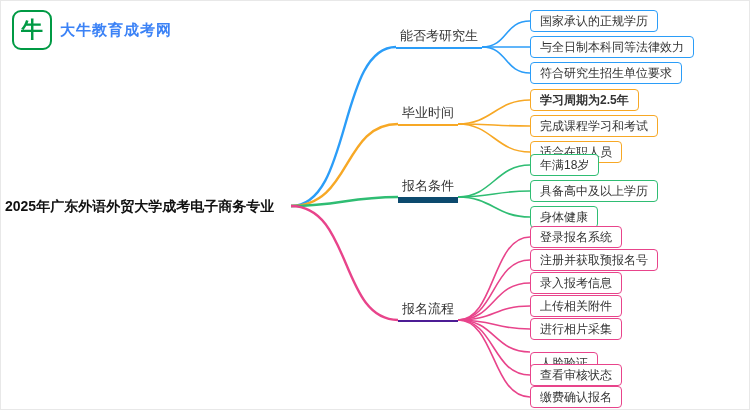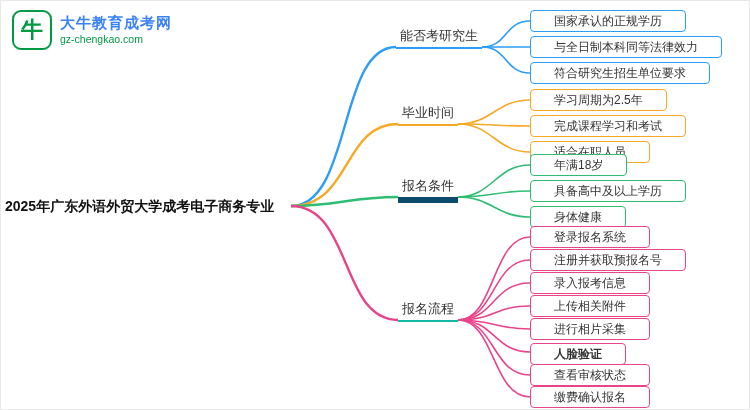--- a/index.html
+++ b/index.html
@@ -31,27 +31,27 @@
   }
 
   
   .branch{
     position:absolute;font-size:13px;color:#333;white-space:nowrap;
     padding:0 4px 3px 4px;line-height:16px;
   }
   .branch.b0{border-bottom:2px solid #2b9df8;}
   .branch.b1{border-bottom:2px solid #f7a825;}
   .branch.b2{border-bottom:6px solid #0c4a6e;}
-  .branch.b3{border-bottom:2px solid #14b8a6;}
+  .branch.b3{border-bottom:2px solid #4c1d95;}
 
   
   .child{
     position:absolute;left:530px;
     font-size:12px;color:#333;white-space:nowrap;
-    padding:2px 23px;border-radius:4px;background:#fff;
+    padding:2px 9px;border-radius:4px;background:#fff;
     line-height:16px;box-sizing:border-box;
   }
   .child.b0{border:1px solid #2b9df8;}
   .child.b1{border:1px solid #f7a825;}
   .child.b2{border:1px solid #2fbd73;}
   .child.b3{border:1px solid #e8448b;}
 </style>
 </head>
 <body>
 
@@ -81,45 +81,44 @@
   <path d="M458,320 C495,320 494,329 530,329" stroke="#e8448b" stroke-width="1.6"></path>
   <path d="M458,320 C495,320 494,352 530,352" stroke="#e8448b" stroke-width="1.6"></path>
   <path d="M458,320 C495,320 492,375 530,375" stroke="#e8448b" stroke-width="1.6"></path>
   <path d="M458,320 C495,320 492,397 530,397" stroke="#e8448b" stroke-width="1.6"></path>
 </svg>
 
 <div class="logo">
   <div class="logo-icon">牛</div>
   <div class="logo-text">
     <span class="logo-title">大牛教育成考网</span>
-    <span class="logo-sub">gz-chengkao.com</span>
   </div>
 </div>
 
 <div class="root-label">2025年广东外语外贸大学成考电子商务专业</div>
 
 <div class="branch b0" style="left:396px;top:28px;">能否考研究生</div>
 <div class="branch b1" style="left:398px;top:105px;">毕业时间</div>
 <div class="branch b2" style="left:398px;top:178px;">报名条件</div>
 <div class="branch b3" style="left:398px;top:301px;">报名流程</div>
 
 <div class="child b0" style="top:10px;">国家承认的正规学历</div>
 <div class="child b0" style="top:36px;">与全日制本科同等法律效力</div>
 <div class="child b0" style="top:62px;">符合研究生招生单位要求</div>
 
-<div class="child b1" style="top:89px;">学习周期为2.5年</div>
+<div class="child b1" style="top:89px;font-weight:bold;">学习周期为2.5年</div>
 <div class="child b1" style="top:115px;">完成课程学习和考试</div>
 <div class="child b1" style="top:141px;">适合在职人员</div>
 
 <div class="child b2" style="top:154px;">年满18岁</div>
 <div class="child b2" style="top:180px;">具备高中及以上学历</div>
 <div class="child b2" style="top:206px;">身体健康</div>
 
 <div class="child b3" style="top:226px;">登录报名系统</div>
 <div class="child b3" style="top:249px;">注册并获取预报名号</div>
 <div class="child b3" style="top:272px;">录入报考信息</div>
 <div class="child b3" style="top:295px;">上传相关附件</div>
 <div class="child b3" style="top:318px;text-align:right;">进行相片采集</div>
-<div class="child b3" style="top:343px;font-weight:bold;">人脸验证</div>
+<div class="child b3" style="top:352px;">人脸验证</div>
 <div class="child b3" style="top:364px;">查看审核状态</div>
 <div class="child b3" style="top:386px;">缴费确认报名</div>
 
 <div class="frame"></div>
 
 </body></html>

